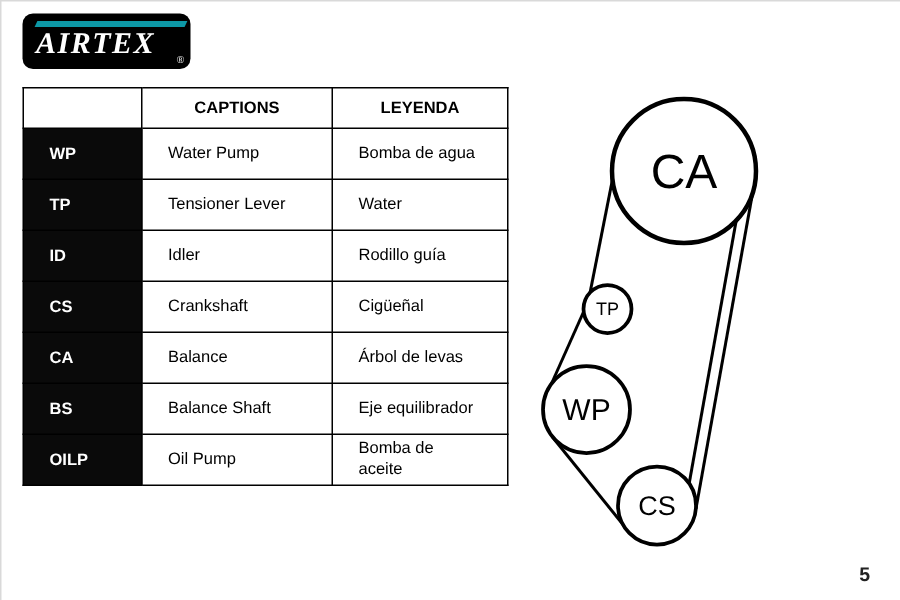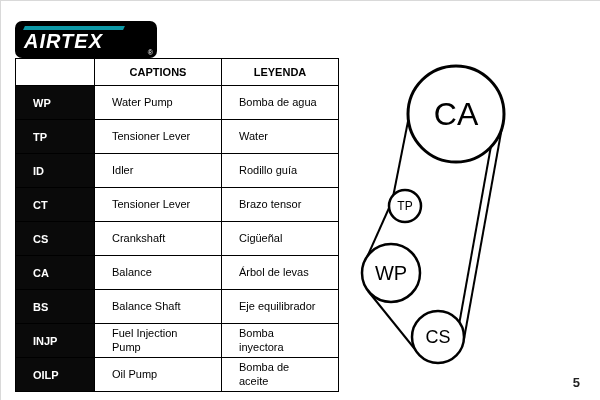--- a/index.html
+++ b/index.html
@@ -9,23 +9,23 @@
     font-family:"Liberation Sans", sans-serif;
     position:relative;
     overflow:hidden;
     border-top:1px solid #d9d9d9;
     border-left:1px solid #d9d9d9;
     box-sizing:border-box;
   }
 
   
   .logo{
-    position:absolute;left:14px;top:20px;
-    width:142px;height:37px;
-    background:#000;border-radius:7px;
+    position:absolute;left:14px;top:8px;
+    width:112px;height:37px;
+    background:#000;border-radius:7px;font-family:Liberation Serif, serif;
   }
   .logo-stripe{
     position:absolute;left:9px;top:5px;
     width:100px;height:4px;
     background:#0d98a6;
     transform:skewX(-25deg);
   }
   .logo-text{
     position:absolute;left:9px;top:10px;
     color:#fff;font-weight:bold;font-style:italic;
@@ -112,43 +112,33 @@
         <td class="abbr-cell">TP</td>
         <td class="caption-cell">Tensioner Lever</td>
         <td class="leyenda-cell">Water</td>
       </tr>
       <tr>
         <td class="abbr-cell">ID</td>
         <td class="caption-cell">Idler</td>
         <td class="leyenda-cell">Rodillo guía</td>
       </tr>
       <tr>
-        <td class="abbr-cell">CT</td>
-        <td class="caption-cell">Tensioner Lever</td>
-        <td class="leyenda-cell">Brazo tensor</td>
-      </tr>
-      <tr>
         <td class="abbr-cell">CS</td>
         <td class="caption-cell">Crankshaft</td>
         <td class="leyenda-cell">Cigüeñal</td>
       </tr>
       <tr>
         <td class="abbr-cell">CA</td>
         <td class="caption-cell">Balance</td>
         <td class="leyenda-cell">Árbol de levas</td>
       </tr>
       <tr>
         <td class="abbr-cell">BS</td>
         <td class="caption-cell">Balance Shaft</td>
         <td class="leyenda-cell">Eje equilibrador</td>
-      </tr>
-      <tr>
-        <td class="abbr-cell">INJP</td>
-        <td class="caption-cell">Fuel Injection Pump</td>
-        <td class="leyenda-cell">Bomba inyectora</td>
       </tr>
       <tr>
         <td class="abbr-cell">OILP</td>
         <td class="caption-cell">Oil Pump</td>
         <td class="leyenda-cell">Bomba de aceite</td>
       </tr>
     </tbody>
 </table>
 
 <svg class="diagram" viewBox="0 0 230 340" xmlns="http://www.w3.org/2000/svg">

